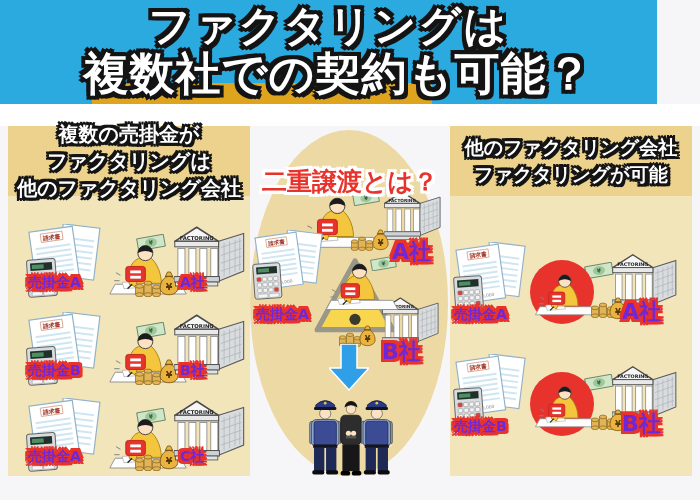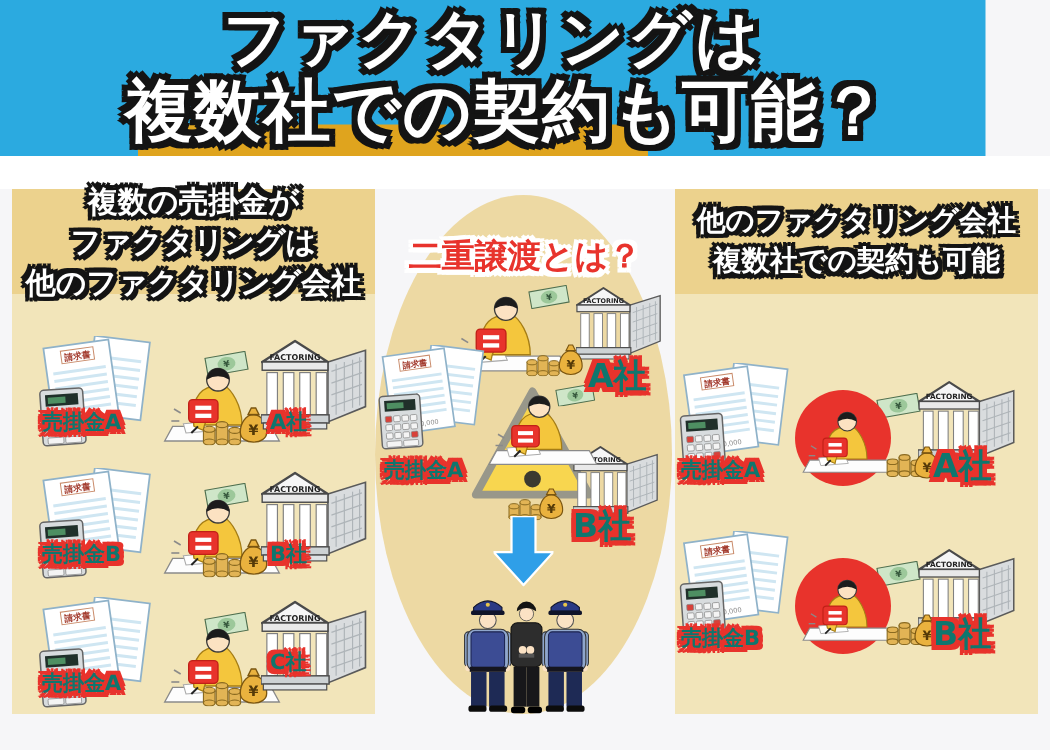--- a/index.html
+++ b/index.html
@@ -14,21 +14,21 @@
       -3px -3px 0 var(--oc), 0 -3px 0 var(--oc), 3px -3px 0 var(--oc),
       -3px 0 0 var(--oc), 3px 0 0 var(--oc),
       -3px 3px 0 var(--oc), 0 3px 0 var(--oc), 3px 3px 0 var(--oc),
       -2px -2px 0 var(--oc), 2px -2px 0 var(--oc), -2px 2px 0 var(--oc), 2px 2px 0 var(--oc); }
   .ol.big { text-shadow:
       -4px -4px 0 var(--oc), 0 -4px 0 var(--oc), 4px -4px 0 var(--oc),
       -4px 0 0 var(--oc), 4px 0 0 var(--oc),
       -4px 4px 0 var(--oc), 0 4px 0 var(--oc), 4px 4px 0 var(--oc),
       -3px -3px 0 var(--oc), 3px -3px 0 var(--oc), -3px 3px 0 var(--oc), 3px 3px 0 var(--oc); }
   .white-on-black { color:#ffffff; --oc:#141414; }
-  .white-on-red { color:#0f766e; --oc:#E8332C; }
+  .white-on-red { color:#6d28d9; --oc:#E8332C; }
   .red-on-white { color:#E8332C; --oc:#ffffff; }
 
   
   .banner { position:absolute; left:0; top:0; width:657px; height:104px; background:#2BAAE0; }
   .banner .underline { position:absolute; left:92px; top:83px; width:340px; height:21px; background:#DFA41E; }
   .banner .line1 { position:absolute; left:0; top:3px; width:100%; text-align:center;
                    font-size:42px; line-height:46px; letter-spacing:2px; }
   .banner .line2 { position:absolute; left:0; top:49px; width:100%; text-align:center;
                    font-size:45px; line-height:50px; letter-spacing:1px;padding-left:19px; }
 
@@ -41,22 +41,22 @@
   .panel-heading div { font-size:20px; line-height:27px; white-space:nowrap; }
   .panel.right .panel-heading div { font-size:19px; }
 
   .row { position:absolute; left:0; width:242px; height:86px; }
   .icon { position:absolute; display:block; }
   .tag { position:absolute; font-size:14px; line-height:24px; white-space:nowrap; z-index:6; }
 
   
   .oval { position:absolute; left:250px; top:130px; width:198px; height:346px;
           background:#EDD9A3; border-radius:50%; }
-  .center-title { position:absolute; left:252px; top:158px; width:196px; text-align:center;
-                  font-size:22px; line-height:28px; z-index:5; white-space:nowrap; }
+  .center-title { position:absolute; left:252px; top:168px; width:196px; text-align:center;
+                  font-size:25px; line-height:28px; z-index:5; white-space:nowrap; }
   .red-circle { position:absolute; border-radius:50%; background:#E8332C; z-index:2; }
   .z2 { z-index:2; } .z3 { z-index:3; } .z4 { z-index:4; } .z5 { z-index:5; }
   svg text { font-family:"DejaVu Sans","Liberation Sans",sans-serif; }
 </style>
 </head>
 <body>
 
 <svg width="0" height="0" style="position:absolute" aria-hidden="true">
   <defs>
     <symbol id="sym-invoice" viewBox="0 0 100 88">
@@ -295,21 +295,21 @@
       <svg class="icon" style="left:126px;top:58px;width:28px;height:17px">
           <use href="#sym-coins"></use>
         </svg>
       <svg class="icon" style="left:150px;top:48px;width:22px;height:26px">
           <use href="#sym-moneybag"></use>
         </svg>
       <svg class="icon" style="left:166px;top:4px;width:72px;height:62px">
           <use href="#sym-bank"></use>
         </svg>
       <span class="tag ol white-on-red" style="left:20px;top:48px">売掛金A</span>
-      <span class="tag ol white-on-red" style="left:172px;top:34px">C社</span>
+      <span class="tag ol white-on-red" style="left:172px;top:48px">C社</span>
     </div>
   </section>
 
   <div class="oval"></div>
   <div class="center-title ol red-on-white">二重譲渡とは？</div>
 
   <svg class="icon z2" style="left:352px;top:190px;width:28px;height:16px">
       <use href="#sym-banknote"></use>
     </svg>
   <svg class="icon z2" style="left:384px;top:190px;width:58px;height:52px">
@@ -354,21 +354,21 @@
   <svg class="icon z5" style="left:329px;top:344px;width:40px;height:47px" viewBox="0 0 40 47">
     <path d="M12,0 L28,0 L28,24 L40,24 L20,46 L0,24 L12,24 Z" fill="#2F9FE8" stroke="#ffffff" stroke-width="1.5"></path>
   </svg>
   <svg class="icon z5" style="left:298px;top:392px;width:106px;height:86px">
       <use href="#sym-police"></use>
     </svg>
 
   <section class="panel right">
     <div class="panel-heading">
       <div class="ol white-on-black">他のファクタリング会社</div>
-      <div class="ol white-on-black">複数社での契約も可能</div>
+      <div class="ol white-on-black">ファクタリングが可能</div>
     </div>
 
     <div class="row" style="top:100px;height:110px">
       <svg class="icon" style="left:2px;top:16px;width:84px;height:72px">
           <use href="#sym-invoice"></use>
         </svg>
       <div class="red-circle" style="left:80px;top:34px;width:64px;height:64px"></div>
       <svg class="icon z3" style="left:84px;top:46px;width:66px;height:46px">
           <use href="#sym-person"></use>
         </svg>

